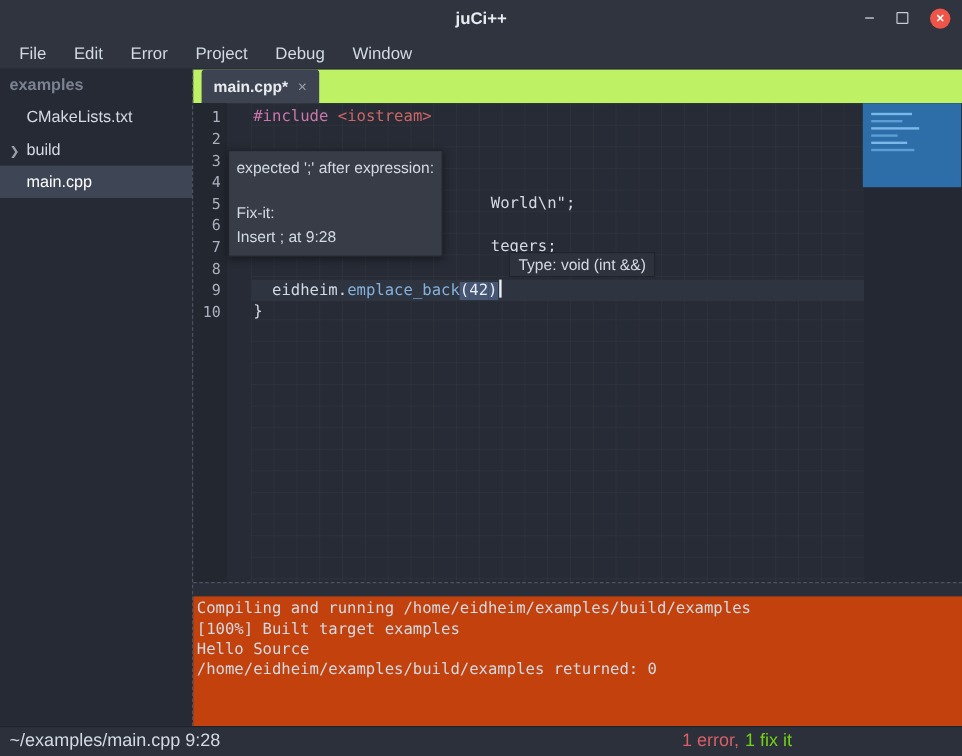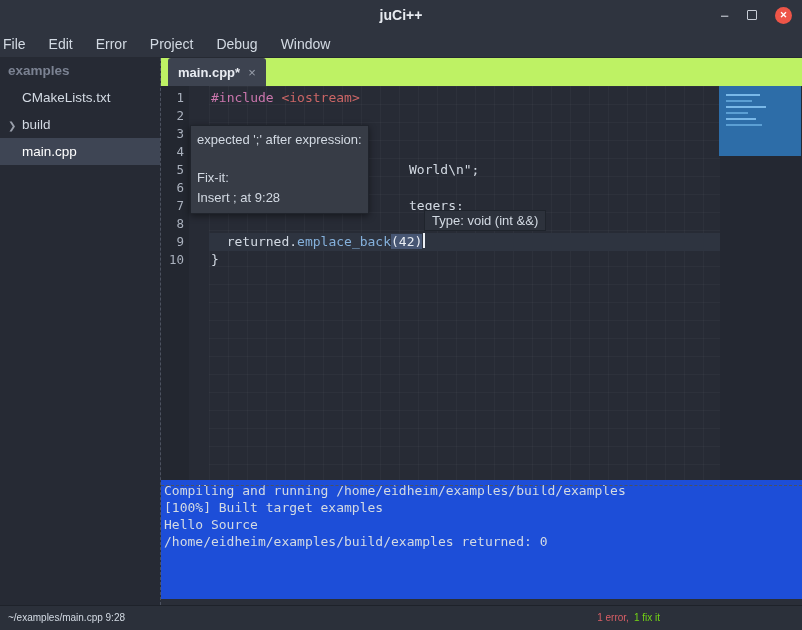--- a/index.html
+++ b/index.html
@@ -12,21 +12,21 @@
   .titlebar{position:absolute;left:0;top:0;width:802px;height:30px;background:#2f343f;border-bottom:4px solid #8b5cf6;}
   .title{position:absolute;left:0;right:0;top:0;height:30px;line-height:30px;text-align:center;
     color:#e8ebf1;font-size:14px;font-weight:bold;pointer-events:none;}
   .controls{position:absolute;right:10px;top:0;height:30px;display:flex;align-items:center;gap:18px;}
   .ctrl{display:flex;align-items:center;justify-content:center;cursor:default;}
   .ctrl.min{color:#c8cdd6;font-size:15px;line-height:15px;}
   .maxbox{display:inline-block;width:8px;height:8px;border:1px solid #c8cdd6;border-radius:1px;}
   .ctrl.close{width:17px;height:17px;border-radius:50%;background:#ee5548;color:#ffffff;font-size:9px;font-weight:bold;}
   
   .menubar{position:absolute;left:0;top:30px;width:802px;height:28px;background:#2f343f;
-    display:flex;align-items:center;padding-left:3px;gap:23px;box-sizing:border-box;
+    display:flex;align-items:center;padding-left:16px;gap:23px;box-sizing:border-box;
     color:#d3dae3;font-size:14px;border-bottom:1px solid #262a33;}
   .menu-item{white-space:nowrap;}
   
   .sidebar{position:absolute;left:0;top:58px;width:160px;height:547px;background:#262a34;color:#d3dae3;font-size:13.5px;}
   .project-name{height:26px;line-height:26px;padding-left:8px;font-weight:bold;color:#7b8292;}
   .tree-item{height:27px;line-height:27px;padding-left:22px;white-space:nowrap;overflow:hidden;}
   .tree-item.folder{padding-left:8px;}
   .tree-item.selected{background:#3e4554;color:#ffffff;}
   .expander{display:inline-block;width:14px;color:#9aa0ac;font-size:10px;}
   .vsep{position:absolute;left:160px;top:58px;height:547px;width:0;border-left:1px dashed #4c5260;z-index:5;}
@@ -61,26 +61,26 @@
   
   .diag-tooltip{position:absolute;left:190px;top:125px;z-index:20;background:#373c46;border:1px solid #20242c;
     box-shadow:0 2px 7px rgba(0,0,0,0.45);padding:4px 6px 5px 6px;color:#d3dae3;font-size:13px;}
   .diag-tooltip div{line-height:20px;white-space:nowrap;}
   .t-error{color:#d95f66;}
   .t-gap{height:18px;}
   .type-tooltip{position:absolute;left:424px;top:210px;z-index:20;background:#2d323c;border:1px solid #1f242c;
     padding:1px 7px;color:#d3dae3;font-size:13px;line-height:17px;white-space:nowrap;}
   
   .hsep{position:absolute;left:161px;top:485px;width:641px;height:0;border-top:1px dashed #4c5260;z-index:5;}
-  .terminal{position:absolute;left:161px;top:480px;width:641px;height:119px;background:#1d4ed8;
+  .terminal{position:absolute;left:161px;top:497px;width:641px;height:119px;background:#c2410c;
     font-family:"DejaVu Sans Mono",monospace;font-size:13px;color:#d3dae3;padding:2px 0 0 3px;box-sizing:border-box;}
   .terminal div{line-height:17px;white-space:pre;}
   
   .statusbar{position:absolute;left:0;top:605px;width:802px;height:25px;background:#2b303a;border-top:1px solid #1e222a;
-    box-sizing:border-box;color:#d3dae3;font-size:10px;}
+    box-sizing:border-box;color:#d3dae3;font-size:15px;}
   .status-left{position:absolute;left:8px;top:0;line-height:24px;}
   .status-right{position:absolute;right:142px;top:0;line-height:24px;white-space:pre;}
   .err{color:#d95f66;}
   .fix{color:#73d216;margin-left:5px;}
 </style>
 </head>
 <body>
 
 <div class="window">
 
@@ -139,21 +139,21 @@
       <div class="ln">6</div>
       <div class="ln">7</div>
       <div class="ln">8</div>
       <div class="ln">9</div>
       <div class="ln">10</div>
     </div>
     <div class="codelines">
       <div class="row" style="top:3px"><span class="tok-dir">#include </span><span class="tok-hdr">&lt;iostream&gt;</span></div>
       <div class="row" style="top:75px"><span class="frag">World\n";</span></div>
       <div class="row" style="top:111px"><span class="frag">tegers;</span></div>
-      <div class="row current" style="top:147px"><span>  returned.</span><span class="tok-fn">emplace_back</span><span class="bracket">(</span><span class="bracket-mid">42</span><span class="bracket">)</span><span class="cursor"></span></div>
+      <div class="row current" style="top:147px"><span>  eidheim.</span><span class="tok-fn">emplace_back</span><span class="bracket">(</span><span class="bracket-mid">42</span><span class="bracket">)</span><span class="cursor"></span></div>
       <div class="row" style="top:165px"><span>}</span></div>
     </div>
     <div class="editor-right"></div>
     <div class="minimap">
       <div class="mm-bar" style="width:34px"></div>
       <div class="mm-bar dim" style="width:26px"></div>
       <div class="mm-bar" style="width:40px"></div>
       <div class="mm-bar dim" style="width:22px"></div>
       <div class="mm-bar" style="width:30px"></div>
       <div class="mm-bar dim" style="width:36px"></div>

